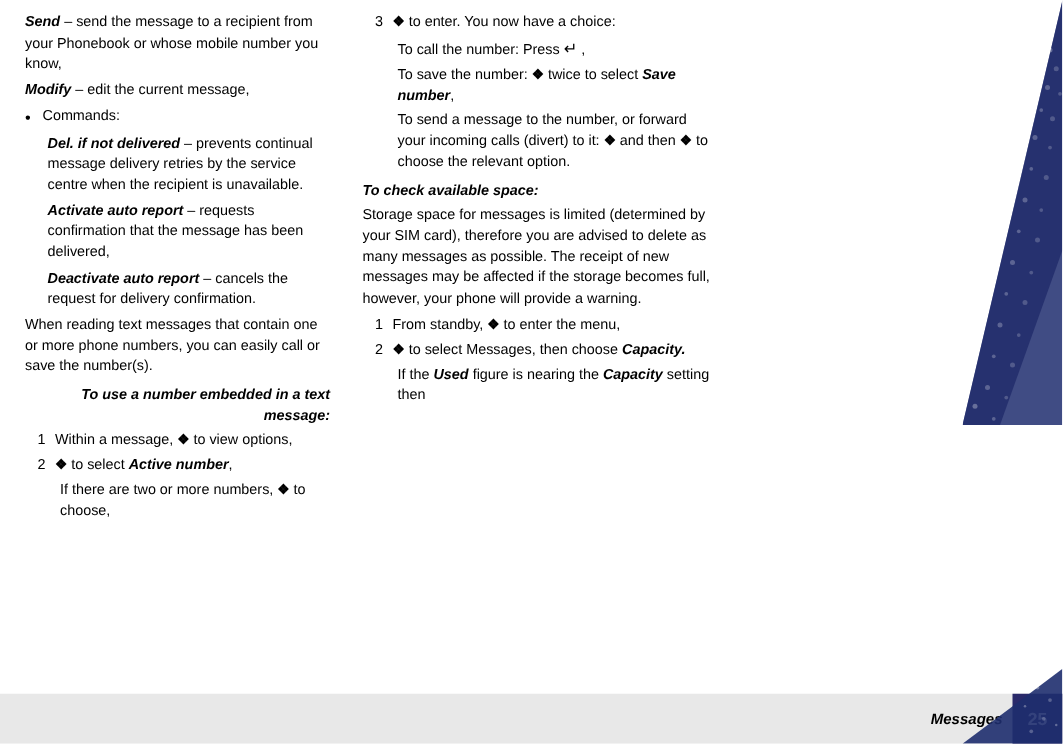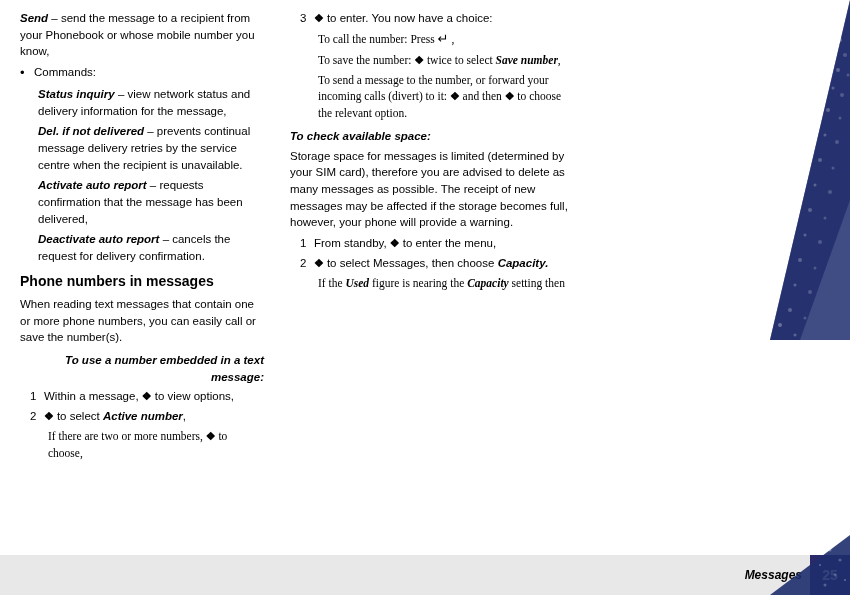--- a/index.html
+++ b/index.html
@@ -132,21 +132,20 @@
       margin-bottom: 3px;
     }
 
     .num {
       min-width: 14px;
     }
 
     .indent-block {
       margin-left: 18px;
       margin-bottom: 3px;
-      font-family: Liberation Serif, serif;
     }
 
     .step-block {
       margin-left: 10px;
     }
 
     .nav-icon {
       font-size: 11px;
       font-weight: bold;
     }
@@ -172,47 +171,46 @@
 <div class="page-container">
 
   <div class="main-content">
 
     <div class="left-column">
 
       <p>
         <span class="send-label">Send</span><span> –  send the message to a recipient from your Phonebook or whose mobile number you know,</span>
       </p>
 
+      <p>
+        <span class="bold-italic">Modify</span><span> –  edit the current message,</span>
+      </p>
 
       <div class="bullet-item">
         <span class="bullet-dot">•</span>
         <span class="bold">Commands:</span>
       </div>
 
       <div class="sub-list">
 
-        <p>
-          <span class="bold-italic">Status inquiry</span><span> –  view network status and delivery information for the message,</span>
-        </p>
 
         <p>
           <span class="bold-italic">Del. if not delivered</span><span> –  prevents continual message delivery retries by the service centre when the recipient is unavailable.</span>
         </p>
 
         <p>
           <span class="bold-italic">Activate auto report</span><span> –  requests confirmation that the message has been delivered,</span>
         </p>
 
         <p>
           <span class="bold-italic">Deactivate auto report</span><span> –  cancels the request for delivery confirmation.</span>
         </p>
 
       </div>
 
-      <div class="section-heading">Phone numbers in messages</div>
 
       <p>When reading text messages that contain one or more phone numbers, you can easily call or save the number(s).</p>
 
       <p style="margin-top:6px; margin-bottom:3px;text-align:right;">
         <span class="bold-italic">To use a number embedded in a text message:</span>
       </p>
 
       <div class="step-block">
 
         <div class="numbered-item">

